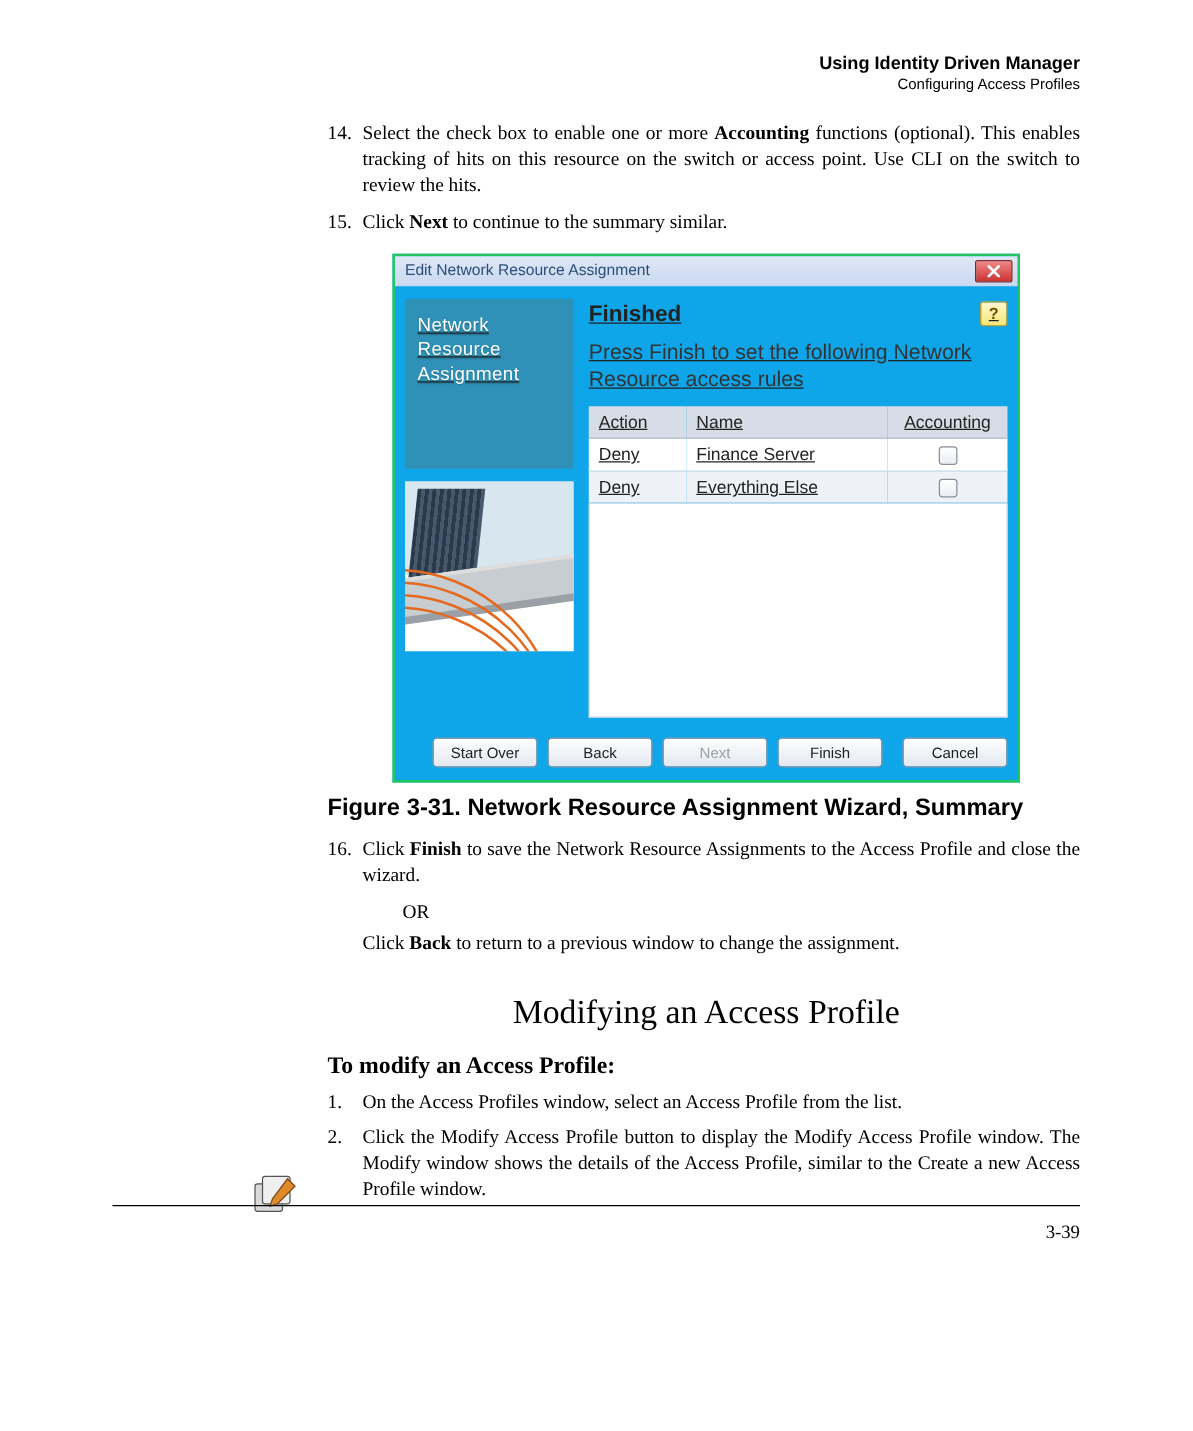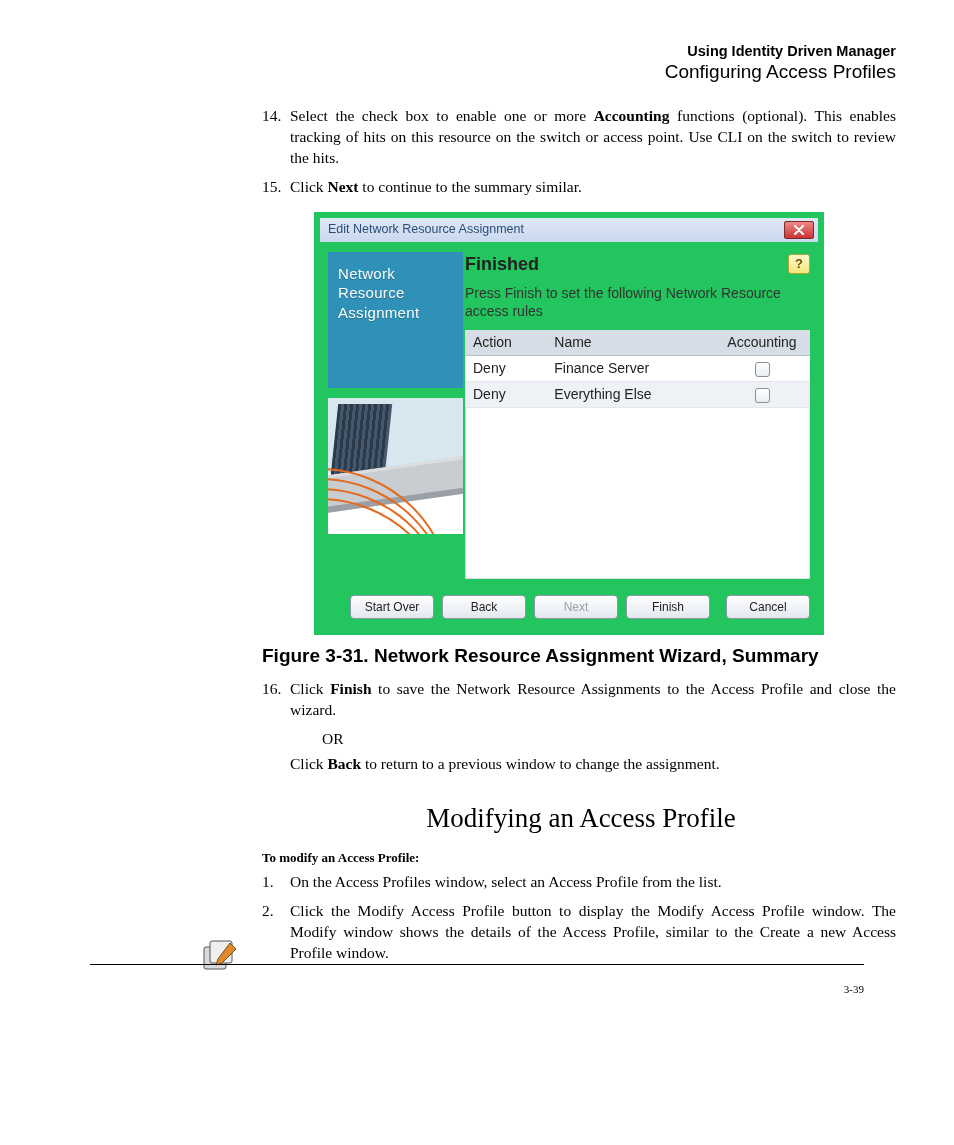--- a/index.html
+++ b/index.html
@@ -1,67 +1,67 @@
 <!DOCTYPE html>
 <html><head>
 <meta charset="utf-8">
 <style>
   html,body{margin:0;padding:0;background:#fff;color:#000;font-family:"Times New Roman",Times,serif;}
-  .page{width:954px;height:1029px;position:relative;box-sizing:border-box;padding:42px 58px 0 90px;}
+  .page{width:954px;height:1029px;position:relative;box-sizing:border-box;padding:42px 90px 0 90px;}
   .header{text-align:right;font-family:Arial,Helvetica,sans-serif;line-height:1.25;margin-bottom:22px;}
   .header .h1{font-weight:bold;font-size:14.5px;}
-  .header .h2{font-size:19px;}
+  .header .h2{font-size:12px;}
   .content{margin-left:172px;font-size:15.5px;line-height:1.35;}
   .step{display:flex;margin:0 0 8px 0;text-align:justify;justify-content:flex-end;}
   .step .num{flex:0 0 28px;}
   .step .txt{flex:1;}
   .sub{margin-left:28px;margin-top:4px;margin-bottom:4px;}
   .or{margin-left:60px;margin-top:4px;margin-bottom:4px;}
   b{font-weight:bold;}
   .fig-wrap{margin:14px 0 8px 52px;}
-  .dialog{width:498px;border:6px solid #22c55e;background:#22c55e;font-family:Arial,Helvetica,sans-serif;font-size:12px;color:#222;}
+  .dialog{width:498px;border:2px solid #22c55e;background:#0ea5e9;font-family:Arial,Helvetica,sans-serif;font-size:12px;color:#222;}
   .titlebar{height:24px;background:linear-gradient(#dfe8f6,#c9d8ef);display:flex;align-items:center;padding:0 4px 0 8px;color:#2b4d7a;font-size:12.5px;}
   .titlebar .spacer{flex:1;}
   .closebtn{width:28px;height:16px;border:1px solid #7a2a2a;border-radius:2px;background:linear-gradient(#e88,#c33);display:flex;align-items:center;justify-content:center;}
   .closebtn svg{display:block;}
-  .dbody{display:flex;padding:10px 8px 8px 8px;gap:2px;}
+  .dbody{display:flex;padding:10px 8px 8px 8px;gap:12px;text-decoration:underline;}
   .side{width:135px;}
   .tile{height:136px;background:#2f91b7;color:#fff;font-size:15px;line-height:1.3;padding:12px 10px;box-sizing:border-box;letter-spacing:.3px;text-shadow:0 1px 1px rgba(0,0,0,.25);}
   .photo{margin-top:10px;height:136px;position:relative;overflow:hidden;background:linear-gradient(#d7e6ef 55%,#fff 55%);}
   .bldg{position:absolute;left:6px;top:6px;width:54px;height:80px;background:repeating-linear-gradient(90deg,#2a3a4a 0 3px,#46586c 3px 6px);transform:skewX(-6deg);}
   .bridge{position:absolute;left:-10px;right:-10px;top:68px;height:28px;background:#c8cdd2;border-top:3px solid #ddd;border-bottom:6px solid #9aa0a6;transform:rotate(-8deg);}
   .curves{position:absolute;left:-20px;bottom:-20px;right:-20px;top:60px;}
   .curves span{position:absolute;border:2px solid #e46a1f;border-radius:50%;width:260px;height:260px;left:-120px;}
   .curves span:nth-child(1){top:10px;}
   .curves span:nth-child(2){top:20px;}
   .curves span:nth-child(3){top:30px;}
   .curves span:nth-child(4){top:40px;}
   .main{flex:1;}
   .mtop{display:flex;align-items:center;}
   .mtop .ftxt{font-weight:bold;font-size:18px;flex:1;}
   .help{width:20px;height:18px;border:1px solid #b9a23a;border-radius:3px;background:linear-gradient(#fff8d0,#f6e77a);display:flex;align-items:center;justify-content:center;color:#6b5300;font-weight:bold;font-size:13px;}
-  .mdesc{margin-top:8px;font-size:14px;color:#333;line-height:1.3;}
+  .mdesc{margin-top:8px;font-size:17px;color:#333;line-height:1.3;}
   .tbl{margin-top:10px;width:100%;border-collapse:collapse;font-size:14px;}
   .tbl th{background:#d7dde6;text-align:left;font-weight:normal;padding:3px 8px;border-bottom:1px solid #b8c0cc;color:#222;}
   .tbl td{background:#fff;padding:3px 8px;border-bottom:1px solid #e3e6eb;}
   .tbl tr.alt td{background:#eef1f5;}
   .chk{display:inline-block;width:13px;height:13px;border:1px solid #8a8f96;border-radius:3px;background:linear-gradient(#fff,#e9edf2);vertical-align:middle;}
   .tbl td.ac,.tbl th.ac{text-align:center;width:80px;}
   .tblspace{height:170px;background:#fff;border:1px solid #d8dde4;border-top:none;}
   .btnrow{display:flex;gap:8px;padding:8px 8px 10px 8px;align-items:center;}
   .btnrow .gap{flex:1;}
   .btn{min-width:62px;padding:3px 10px;border:1px solid #8b98a8;border-radius:4px;background:linear-gradient(#fefefe,#e3e8ef);font-size:12px;font-family:Arial,Helvetica,sans-serif;text-align:center;box-shadow:inset 0 1px 0 #fff;}
   .btn.dis{color:#9aa1aa;}
   .caption{font-family:Arial,Helvetica,sans-serif;font-weight:bold;font-size:19px;margin:8px 0 10px 0;}
   h2.sec{font-family:"Times New Roman",serif;font-weight:normal;font-size:27px;margin:26px 0 12px 4px;text-align:center;}
-  .subhead{font-weight:bold;font-size:13px;margin-bottom:6px;}
+  .subhead{font-weight:bold;font-size:19px;margin-bottom:6px;}
   .icon-col{position:absolute;left:200px;top:937px;width:40px;height:40px;}
   .icon-col svg{display:block;}
   .footer-line{position:absolute;left:90px;right:90px;bottom:64px;border-top:1.5px solid #000;}
-  .pageno{position:absolute;right:90px;bottom:34px;font-size:11px;font-family:"Times New Roman",serif;}
+  .pageno{position:absolute;right:90px;bottom:34px;font-size:15px;font-family:"Times New Roman",serif;}
 </style>
 </head>
 <body>
 
 <div class="page">
   <div class="header">
     <div class="h1">Using Identity Driven Manager</div>
     <div class="h2">Configuring Access Profiles</div>
   </div>
 

